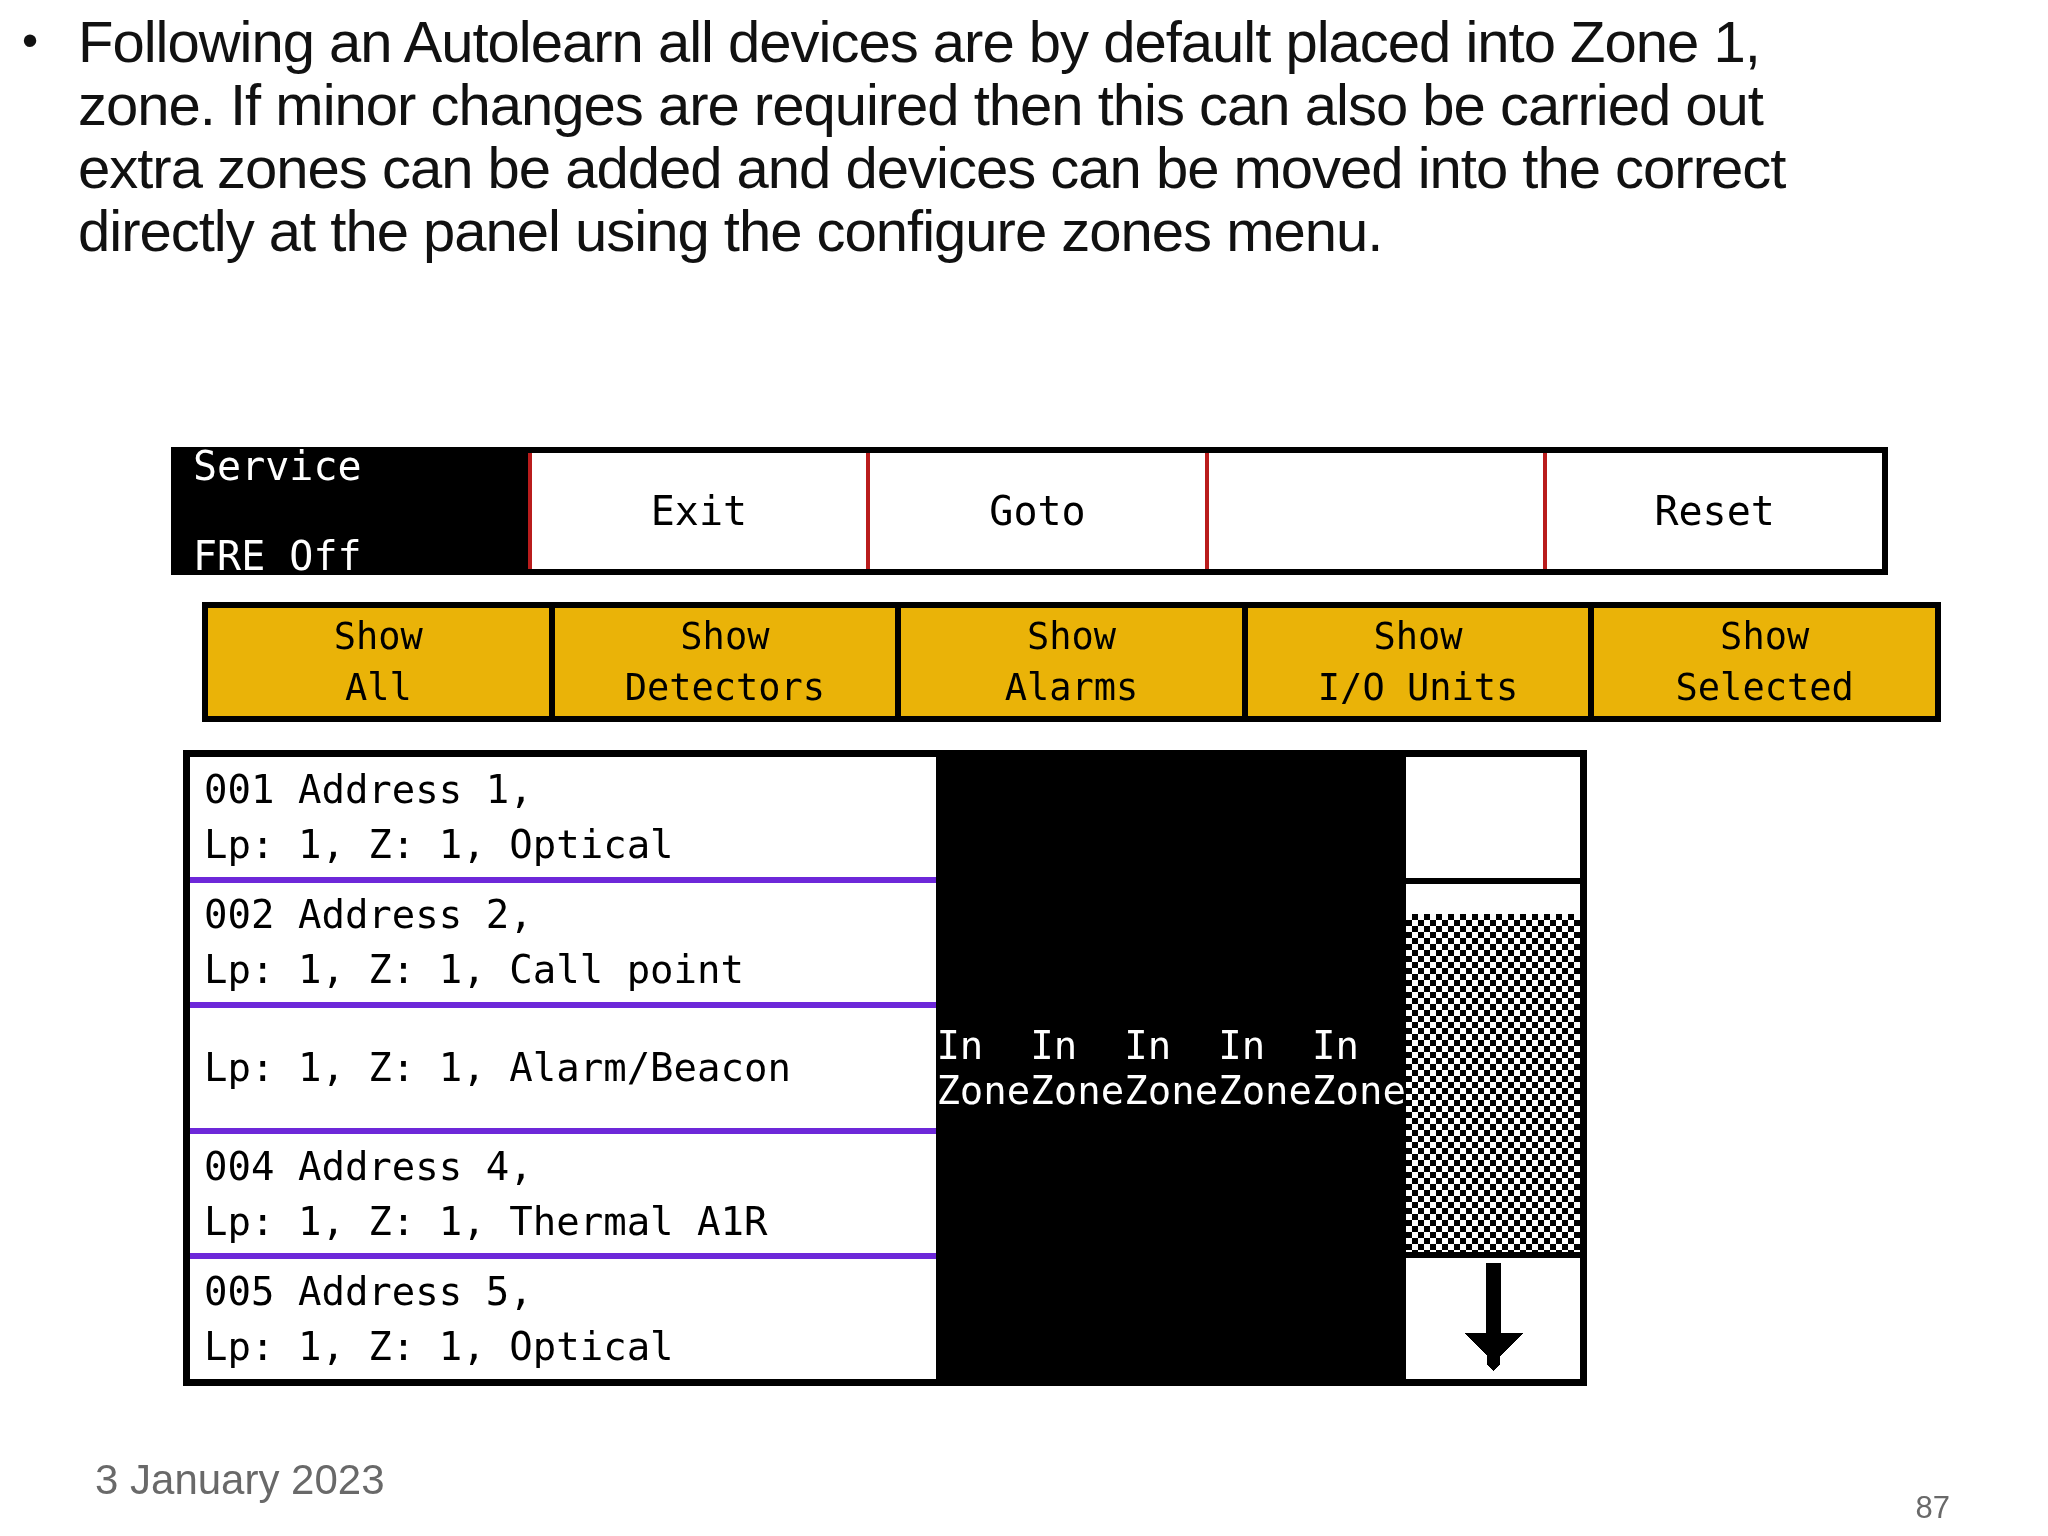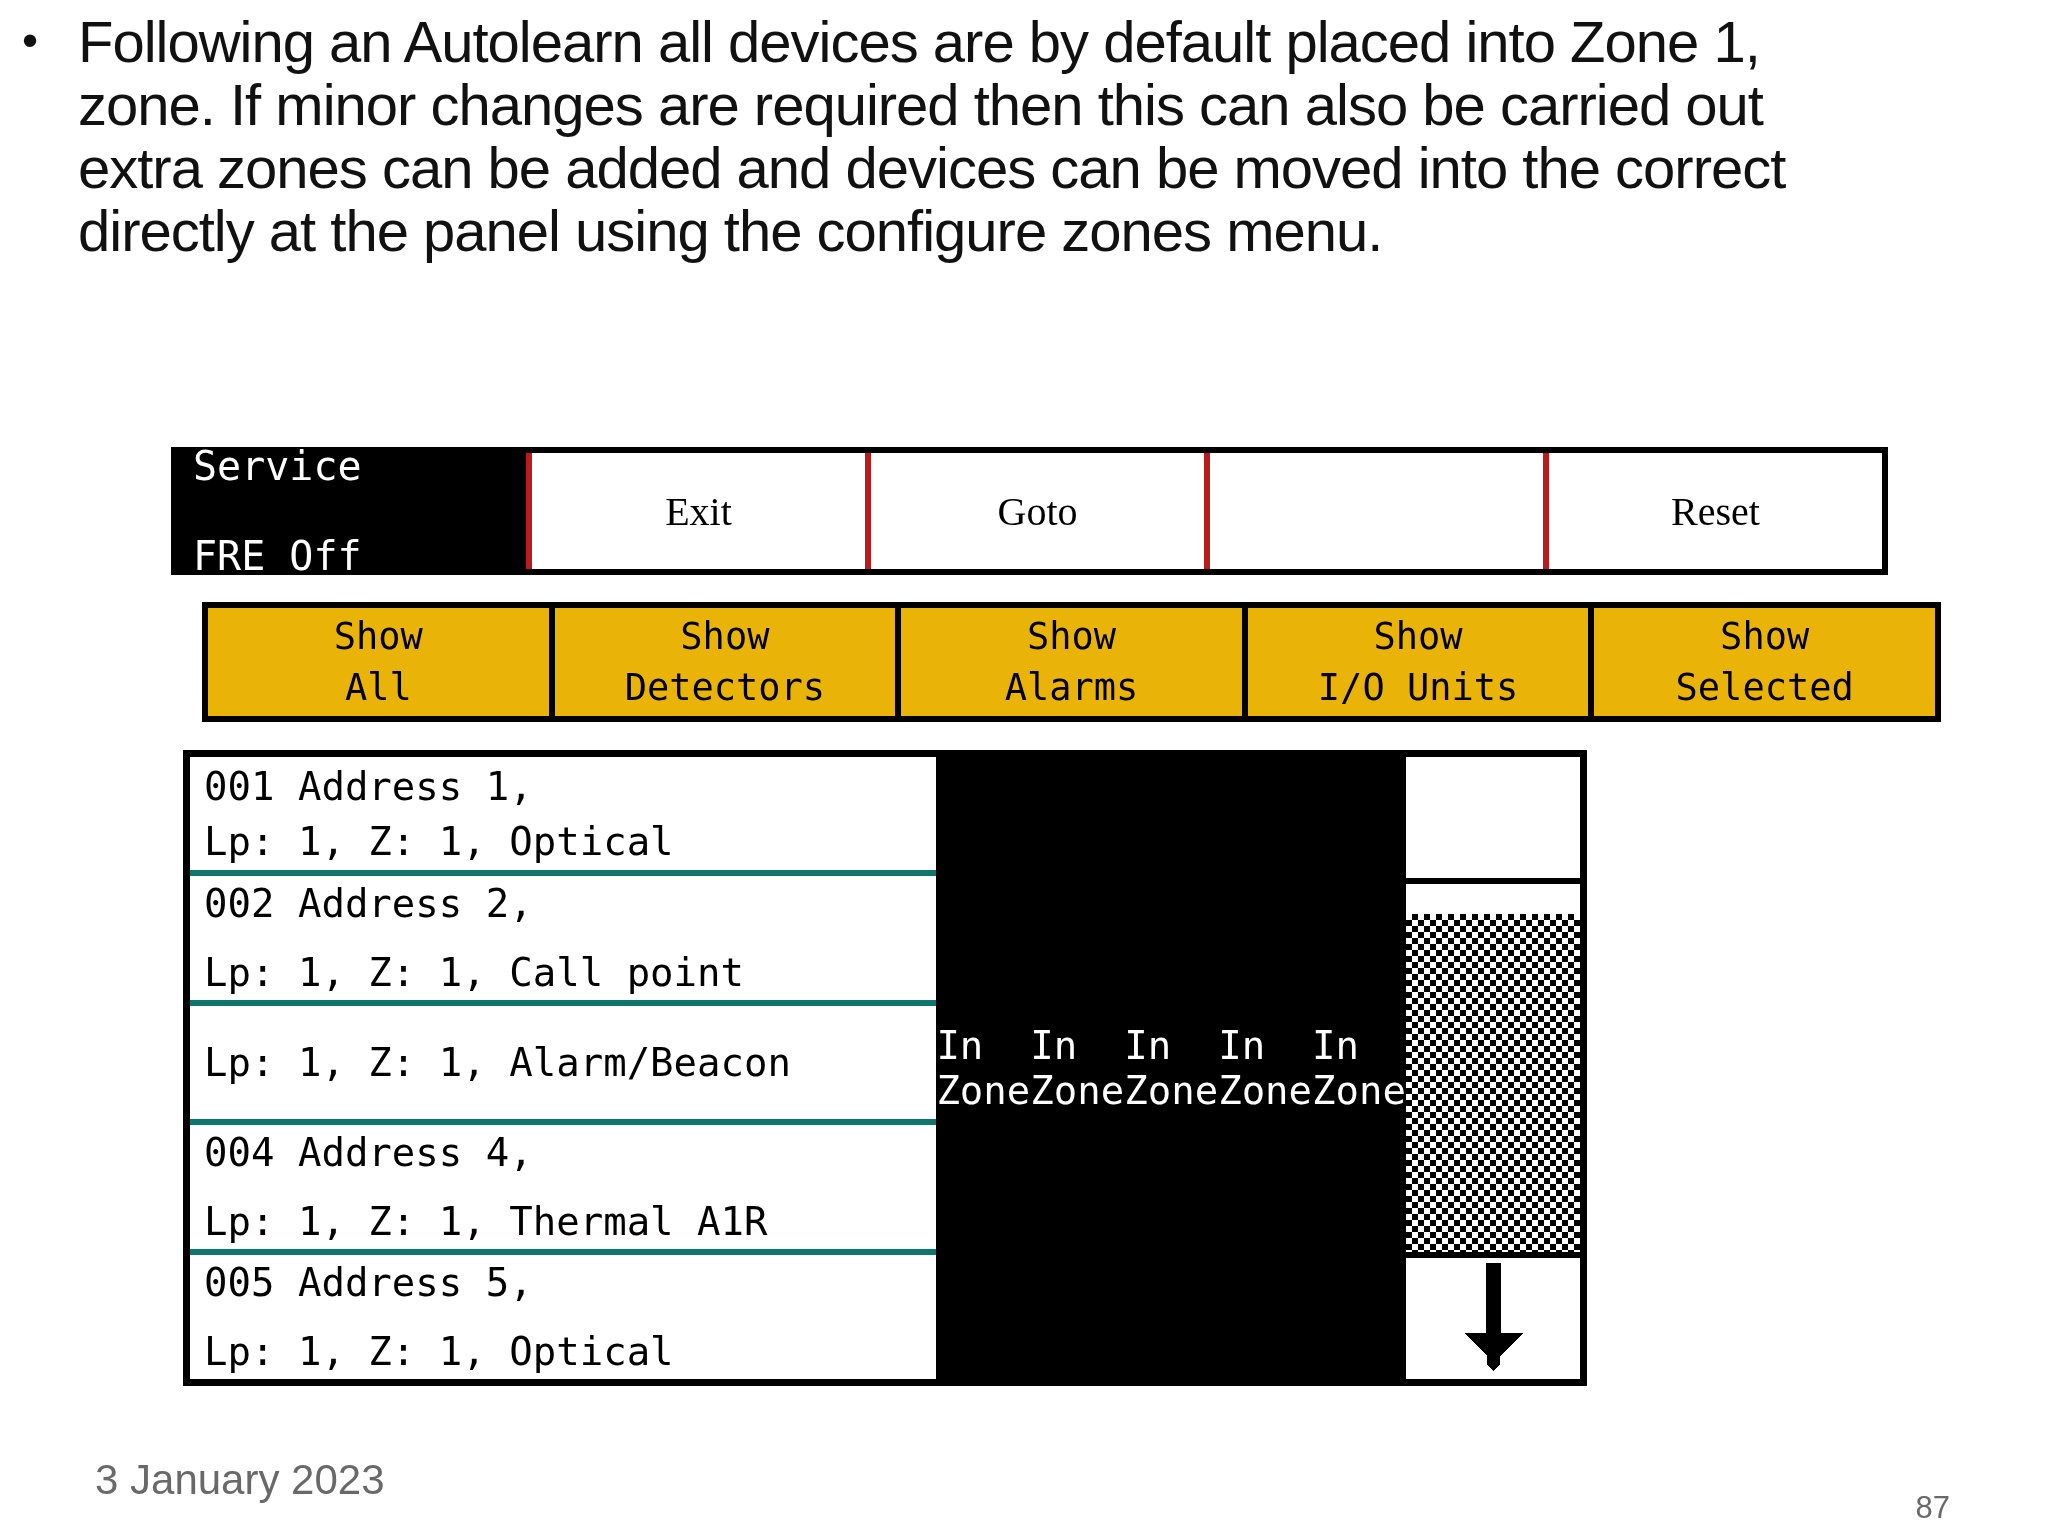--- a/index.html
+++ b/index.html
@@ -47,21 +47,21 @@
     background:#ffffff;
   }
   .menu-cell{
     flex:1 1 0;
     display:flex;
     align-items:center;
     justify-content:center;
     font-size:40px;
     box-sizing:border-box;
   }
-  .menu-cell + .menu-cell{border-left:6px solid #b91c1c;font-family:Liberation Serif, serif;}
+  .menu-cell + .menu-cell{border-left:4px solid #b91c1c;}
   .menu-cell.active{
     background:#000000;color:#ffffff;
     flex-direction:column;
     align-items:flex-start;
     justify-content:center;
     padding-left:16px;
     gap:36px;
   }
   .menu-cell.active .ln{line-height:54px;font-size:40px;}
   .filter-table{
@@ -100,21 +100,21 @@
     flex-direction:column;
   }
   .device-row{
     flex:1 1 0;
     box-sizing:border-box;
     display:flex;
     flex-direction:column;
     justify-content:center;
     padding-left:14px;
   }
-  .device-row + .device-row{border-top:6px solid #0f766e;gap:14px;}
+  .device-row + .device-row{border-top:6px solid #6d28d9;}
   .device-row .ln{font-size:39px;line-height:55px;white-space:nowrap;}
   .zone-col{
     flex:0 0 348px;
     background:#000000;
     display:flex;
   }
   .zone-cell{
     flex:1 1 0;
     display:flex;
     align-items:center;

